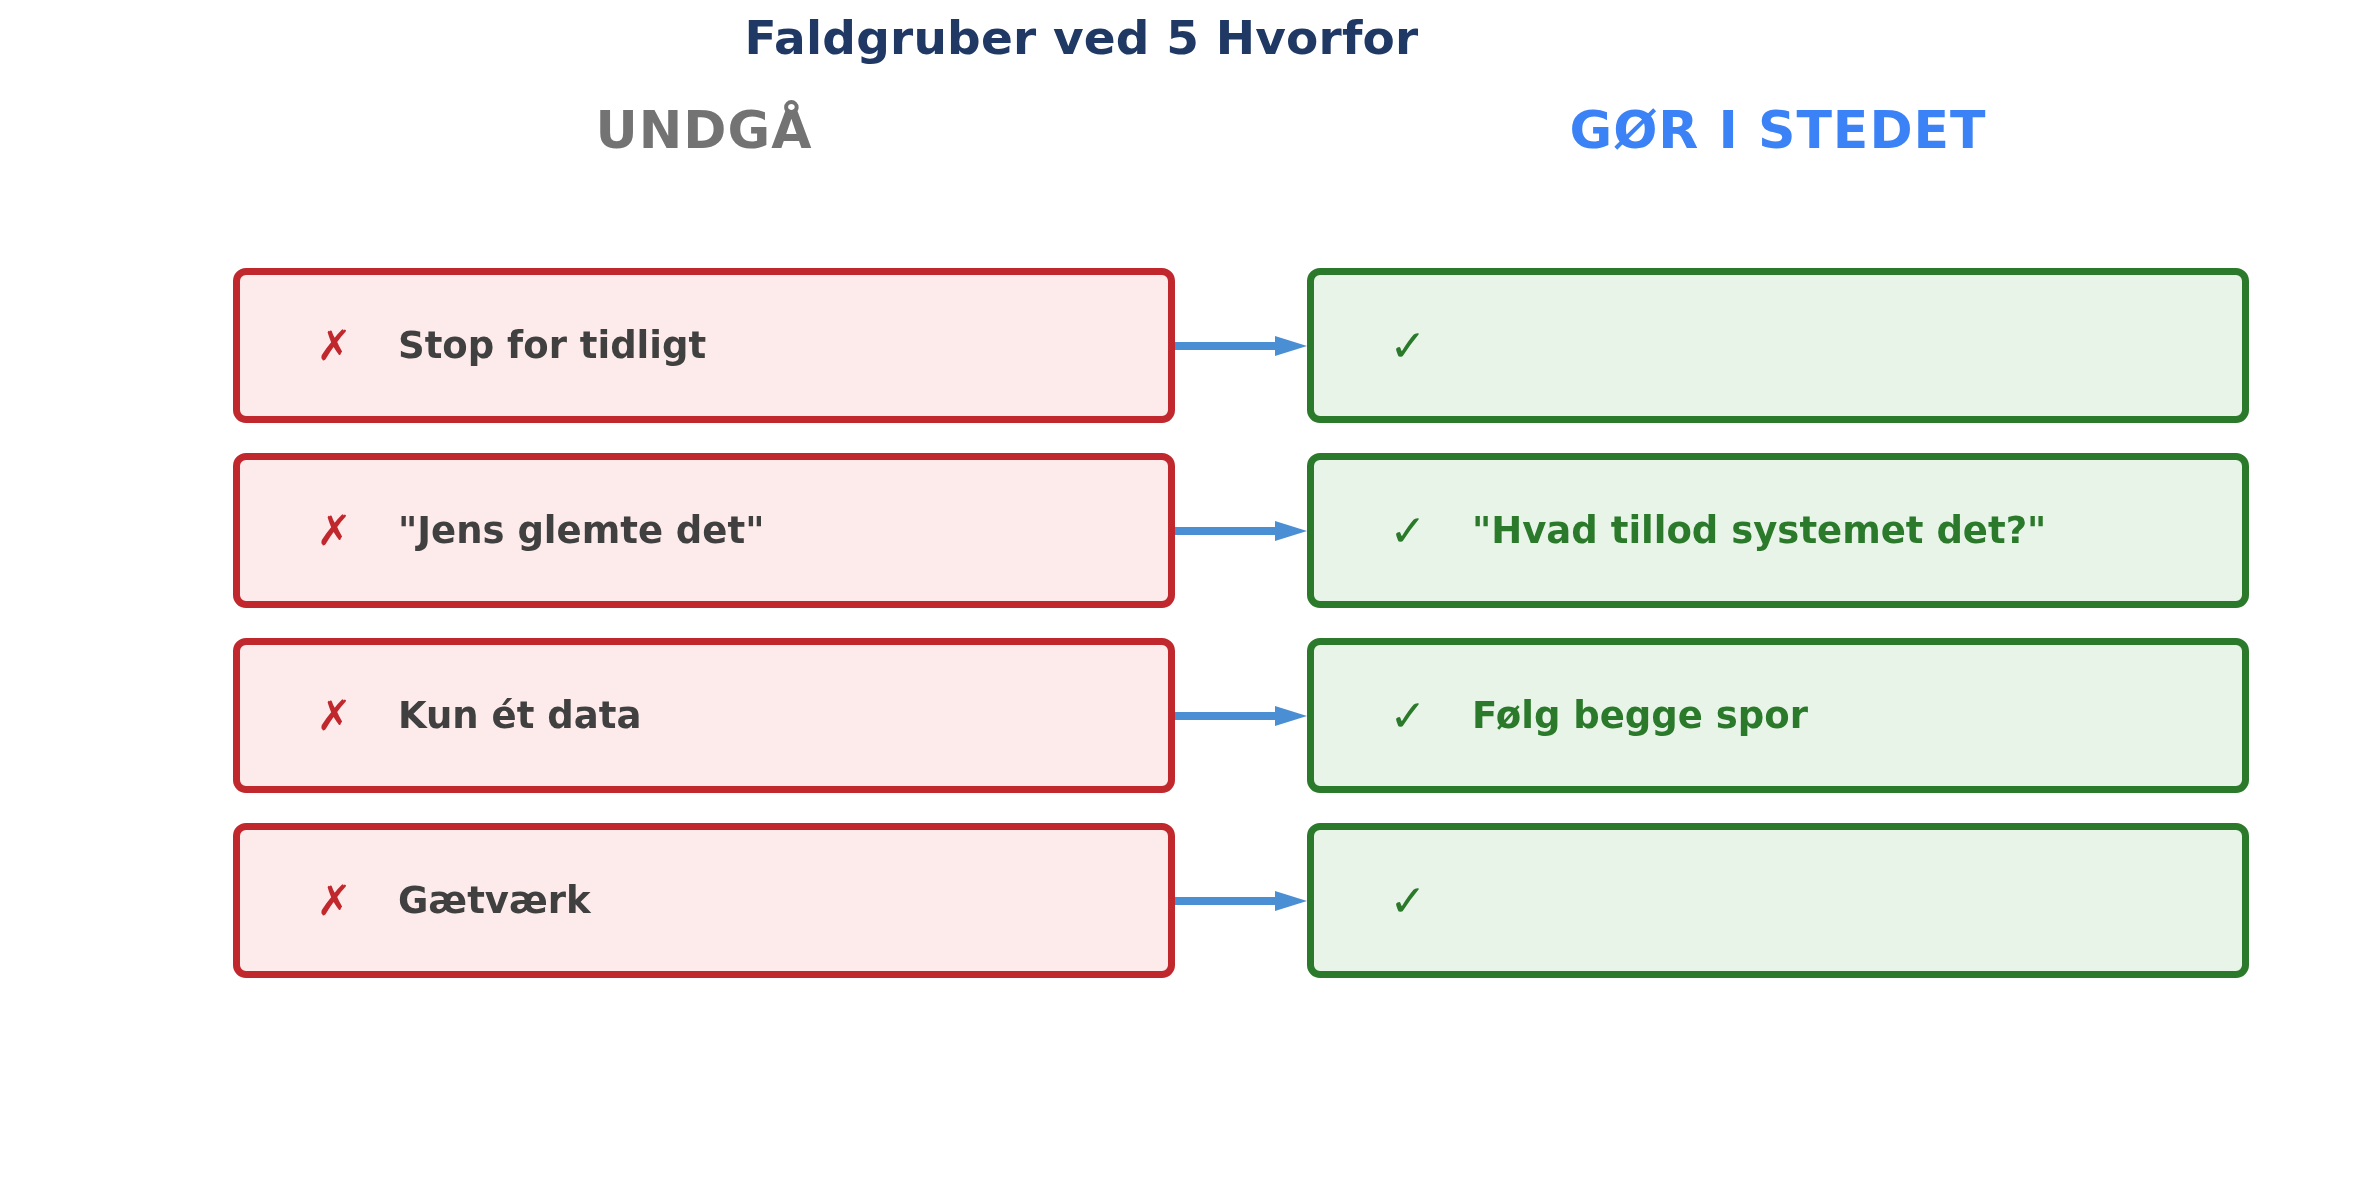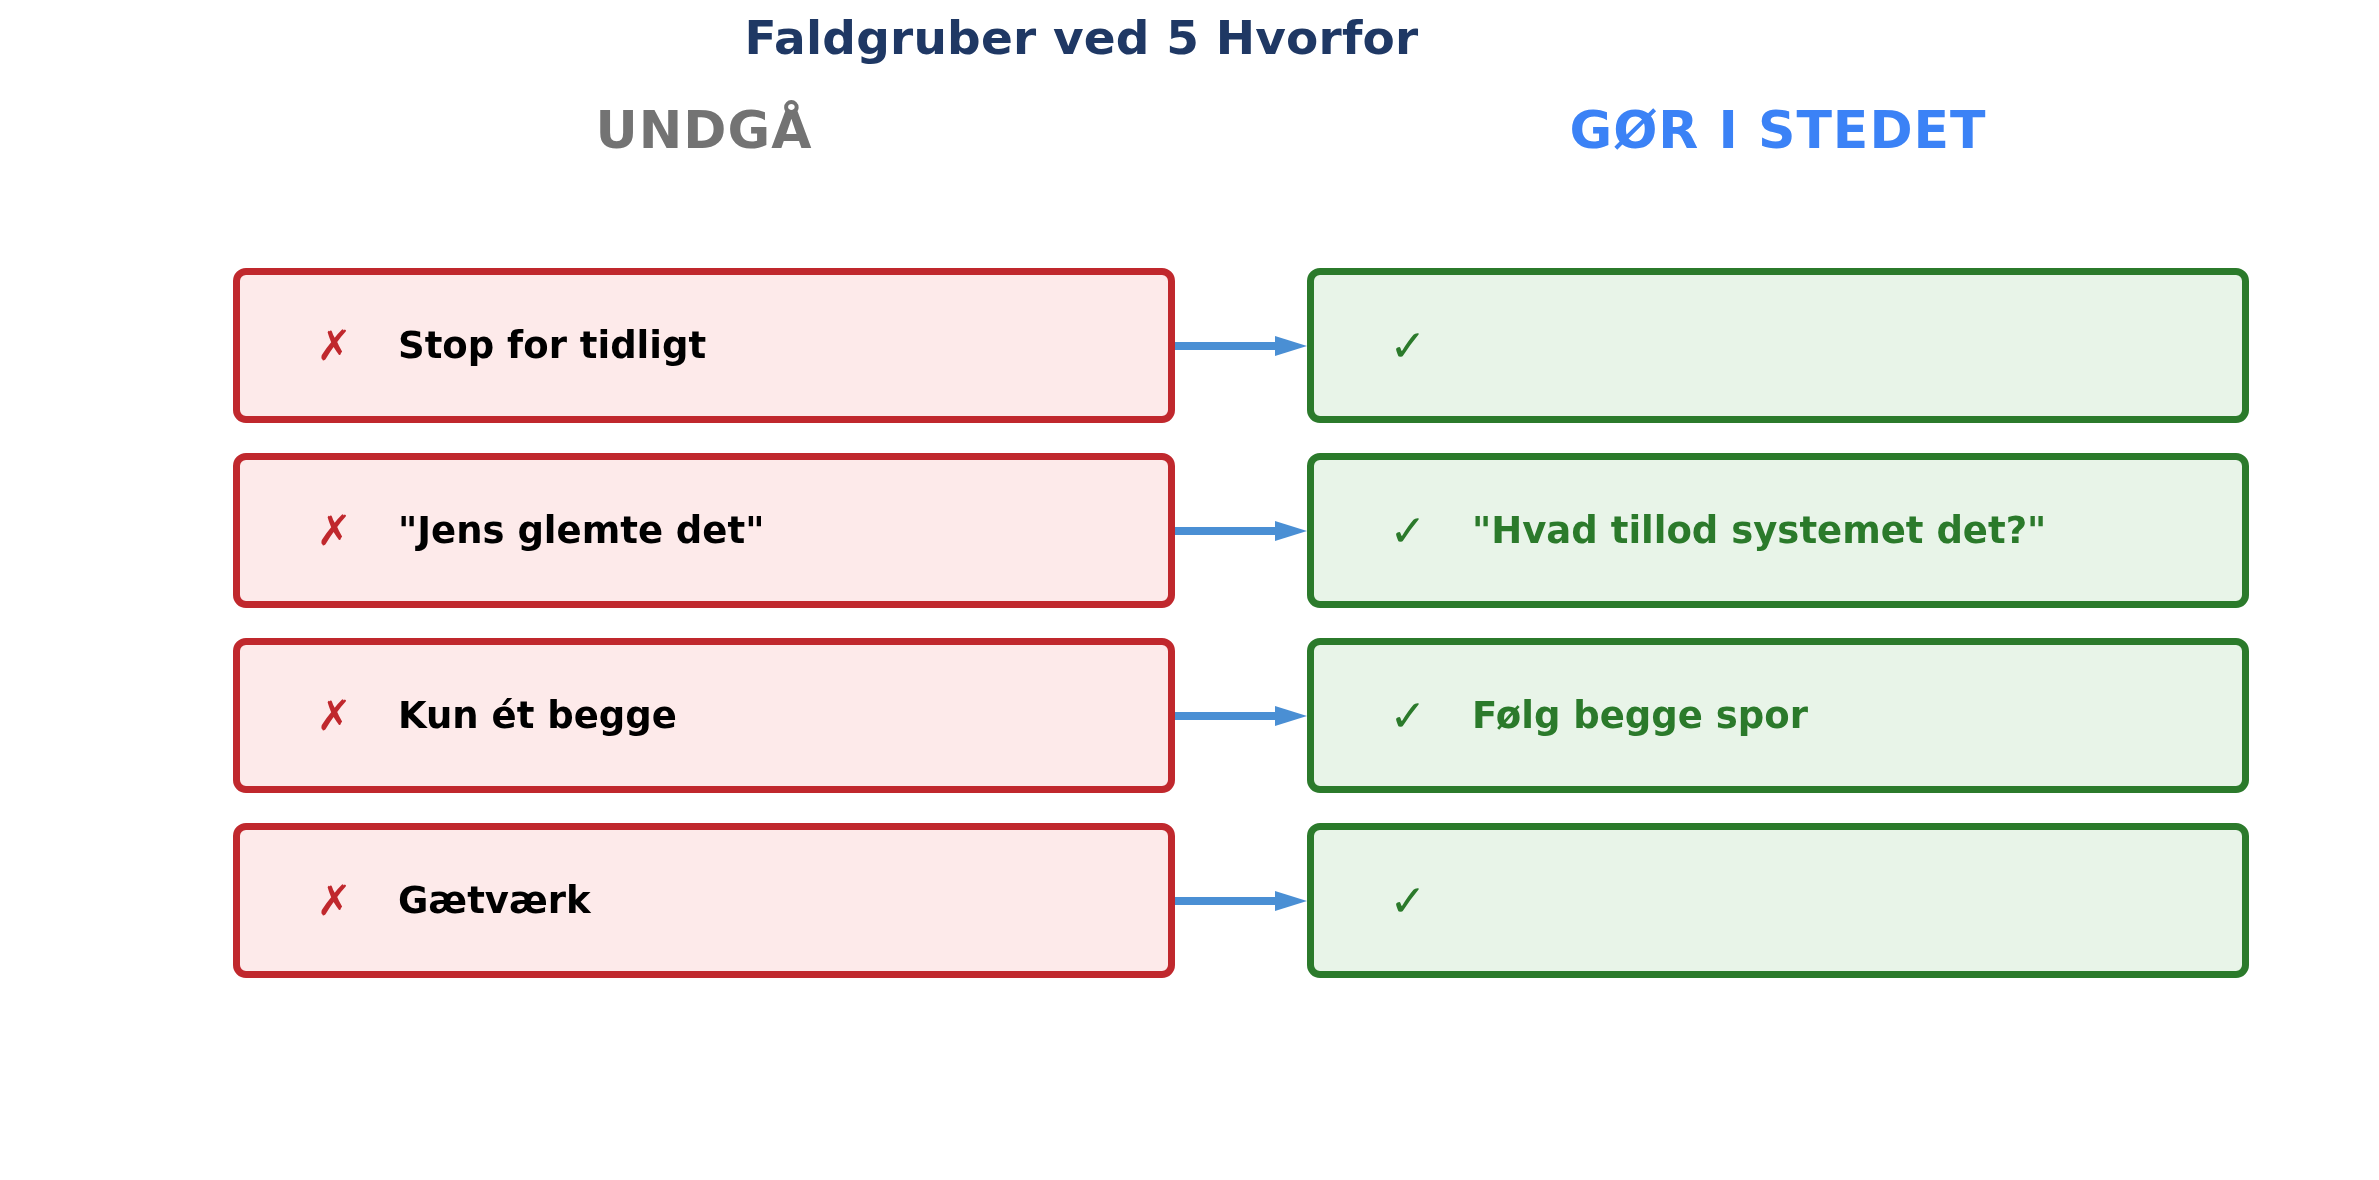--- a/index.html
+++ b/index.html
@@ -104,21 +104,21 @@
     font-size: 44px;
   }
 
   .card-label {
     flex: 0 1 auto;
     font-size: 37px;
     font-weight: bold;
     margin-left: 32px;
     white-space: nowrap;
   }
-  .card.avoid .card-label { color: #000000; }
+  .card.avoid .card-label { color: #404040; }
   .card.instead .card-label { color: #2b7a2b; }
 
   .arrow {
     position: absolute;
     left: 1175px;
     top: 66px;
     width: 132px;
     height: 24px;
   }
   .arrow svg { display: block; }
@@ -162,21 +162,21 @@
     </div>
     <div class="card instead">
       <span class="mark check">✓</span>
       <span class="card-label">"Hvad tillod systemet det?"</span>
     </div>
   </div>
 
   <div class="pair-row r2">
     <div class="card avoid">
       <span class="mark cross">✗</span>
-      <span class="card-label">Kun ét begge</span>
+      <span class="card-label">Kun ét data</span>
     </div>
     <div class="arrow">
       <svg width="132" height="24" viewBox="0 0 132 24">
         <rect x="0" y="8" width="108" height="8" fill="#4a8fd4"></rect>
         <polygon points="100,2 132,12 100,22" fill="#4a8fd4"></polygon>
       </svg>
     </div>
     <div class="card instead">
       <span class="mark check">✓</span>
       <span class="card-label">Følg begge spor</span>

